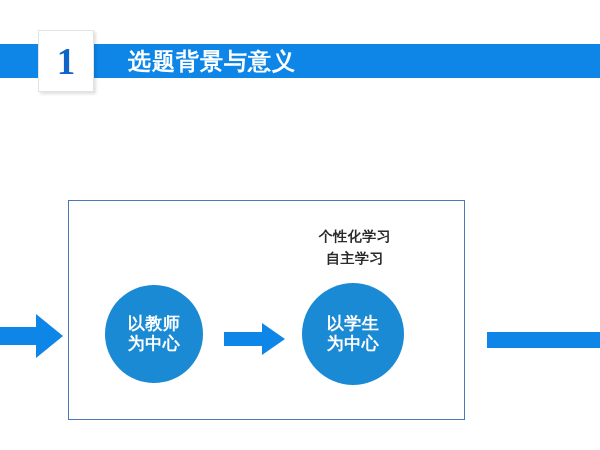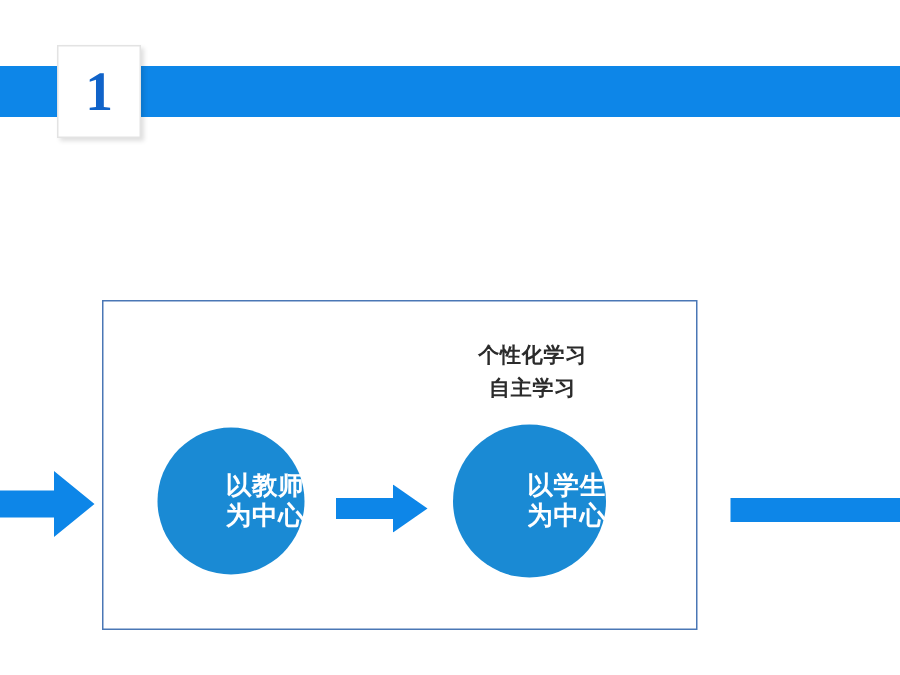--- a/index.html
+++ b/index.html
@@ -76,21 +76,21 @@
     box-sizing: border-box;
   }
 
   
   .circle {
     position: absolute;
     border-radius: 50%;
     background: #1a8ad4;
     display: flex;
     flex-direction: column;
-    align-items: flex-end;
+    align-items: center;
     justify-content: center;
     color: #ffffff;
     font-size: 17px;
     font-weight: bold;
     line-height: 1.18;
     letter-spacing: 0.5px;
   }
   .circle-left {
     left: 105px;
     top: 285px;
@@ -147,20 +147,21 @@
 <body>
 
 <div id="slide">
 
   <div class="header-bar"></div>
 
   <div class="number-box">
     <div class="number-box-text">1</div>
   </div>
 
+  <div class="header-title">选题背景与意义</div>
 
   <div class="arrow-left-edge">
     <svg width="78" height="46" viewBox="0 0 78 46" xmlns="http://www.w3.org/2000/svg">
       <polygon points="0,14 50,14 50,1 77,23 50,45 50,32 0,32" fill="#0d86e8"></polygon>
     </svg>
   </div>
 
   <div class="panel"></div>
 
   <div class="tag-label tag-2">自主学习</div>

